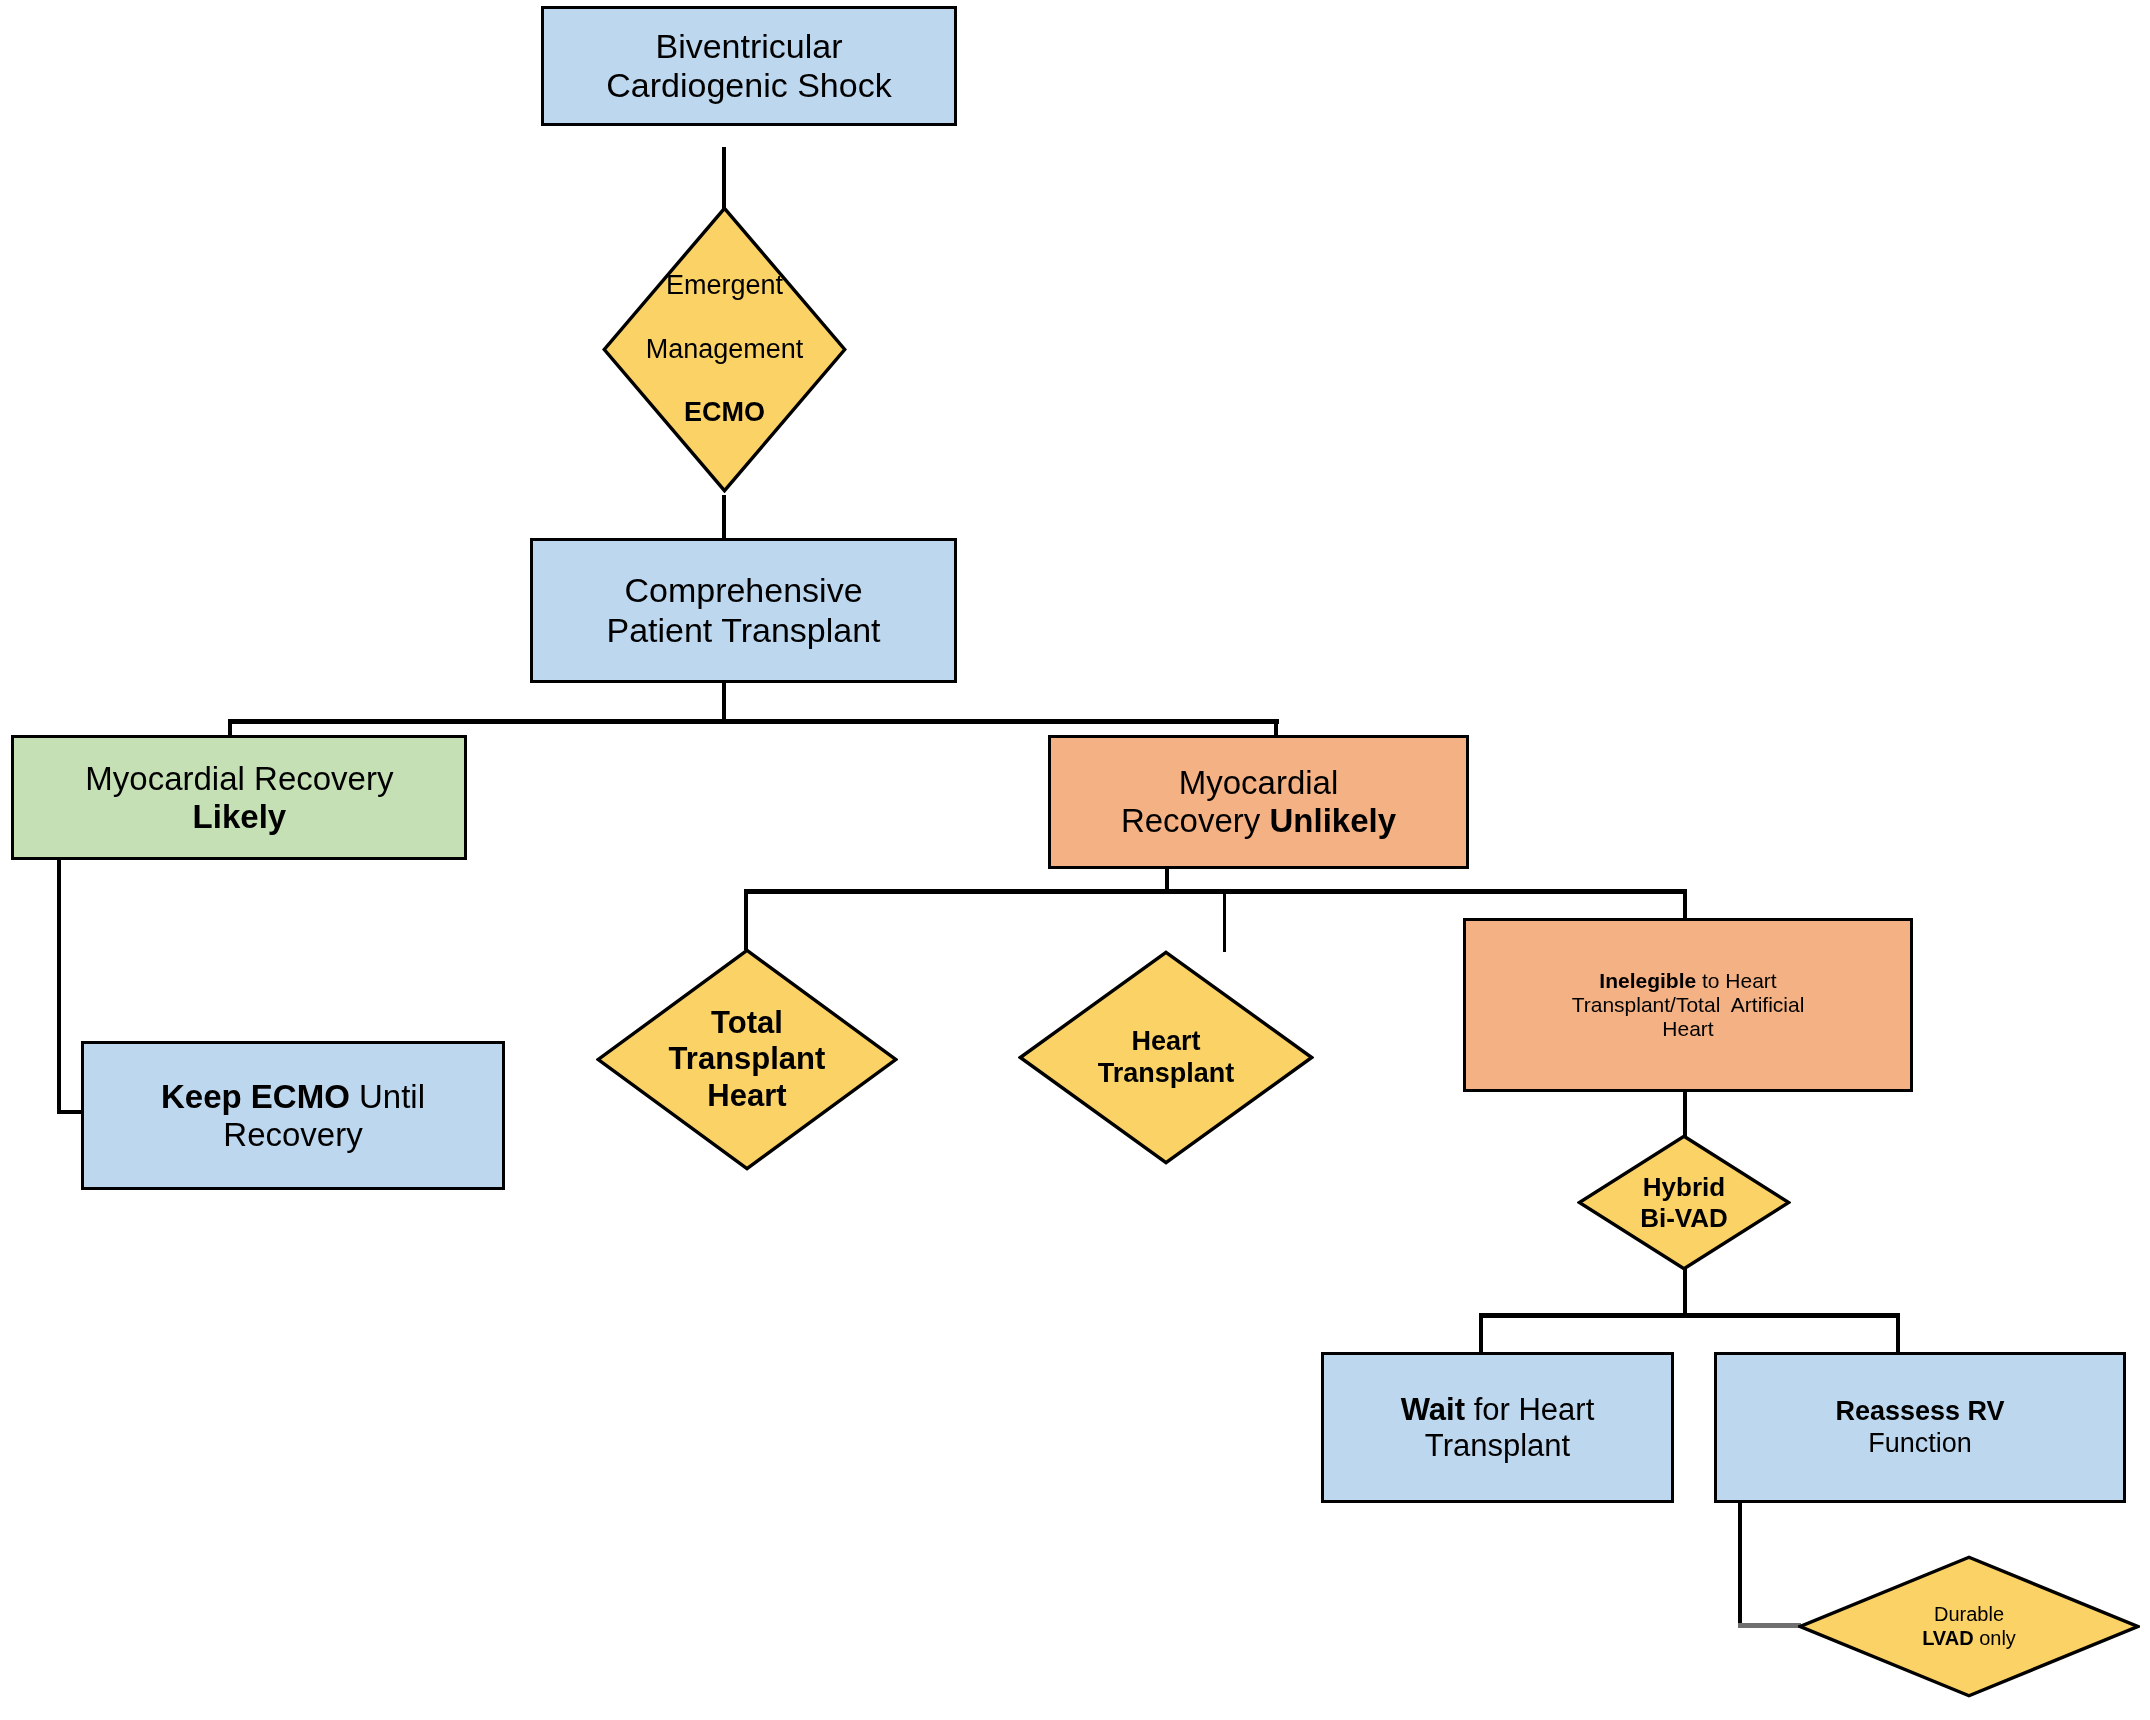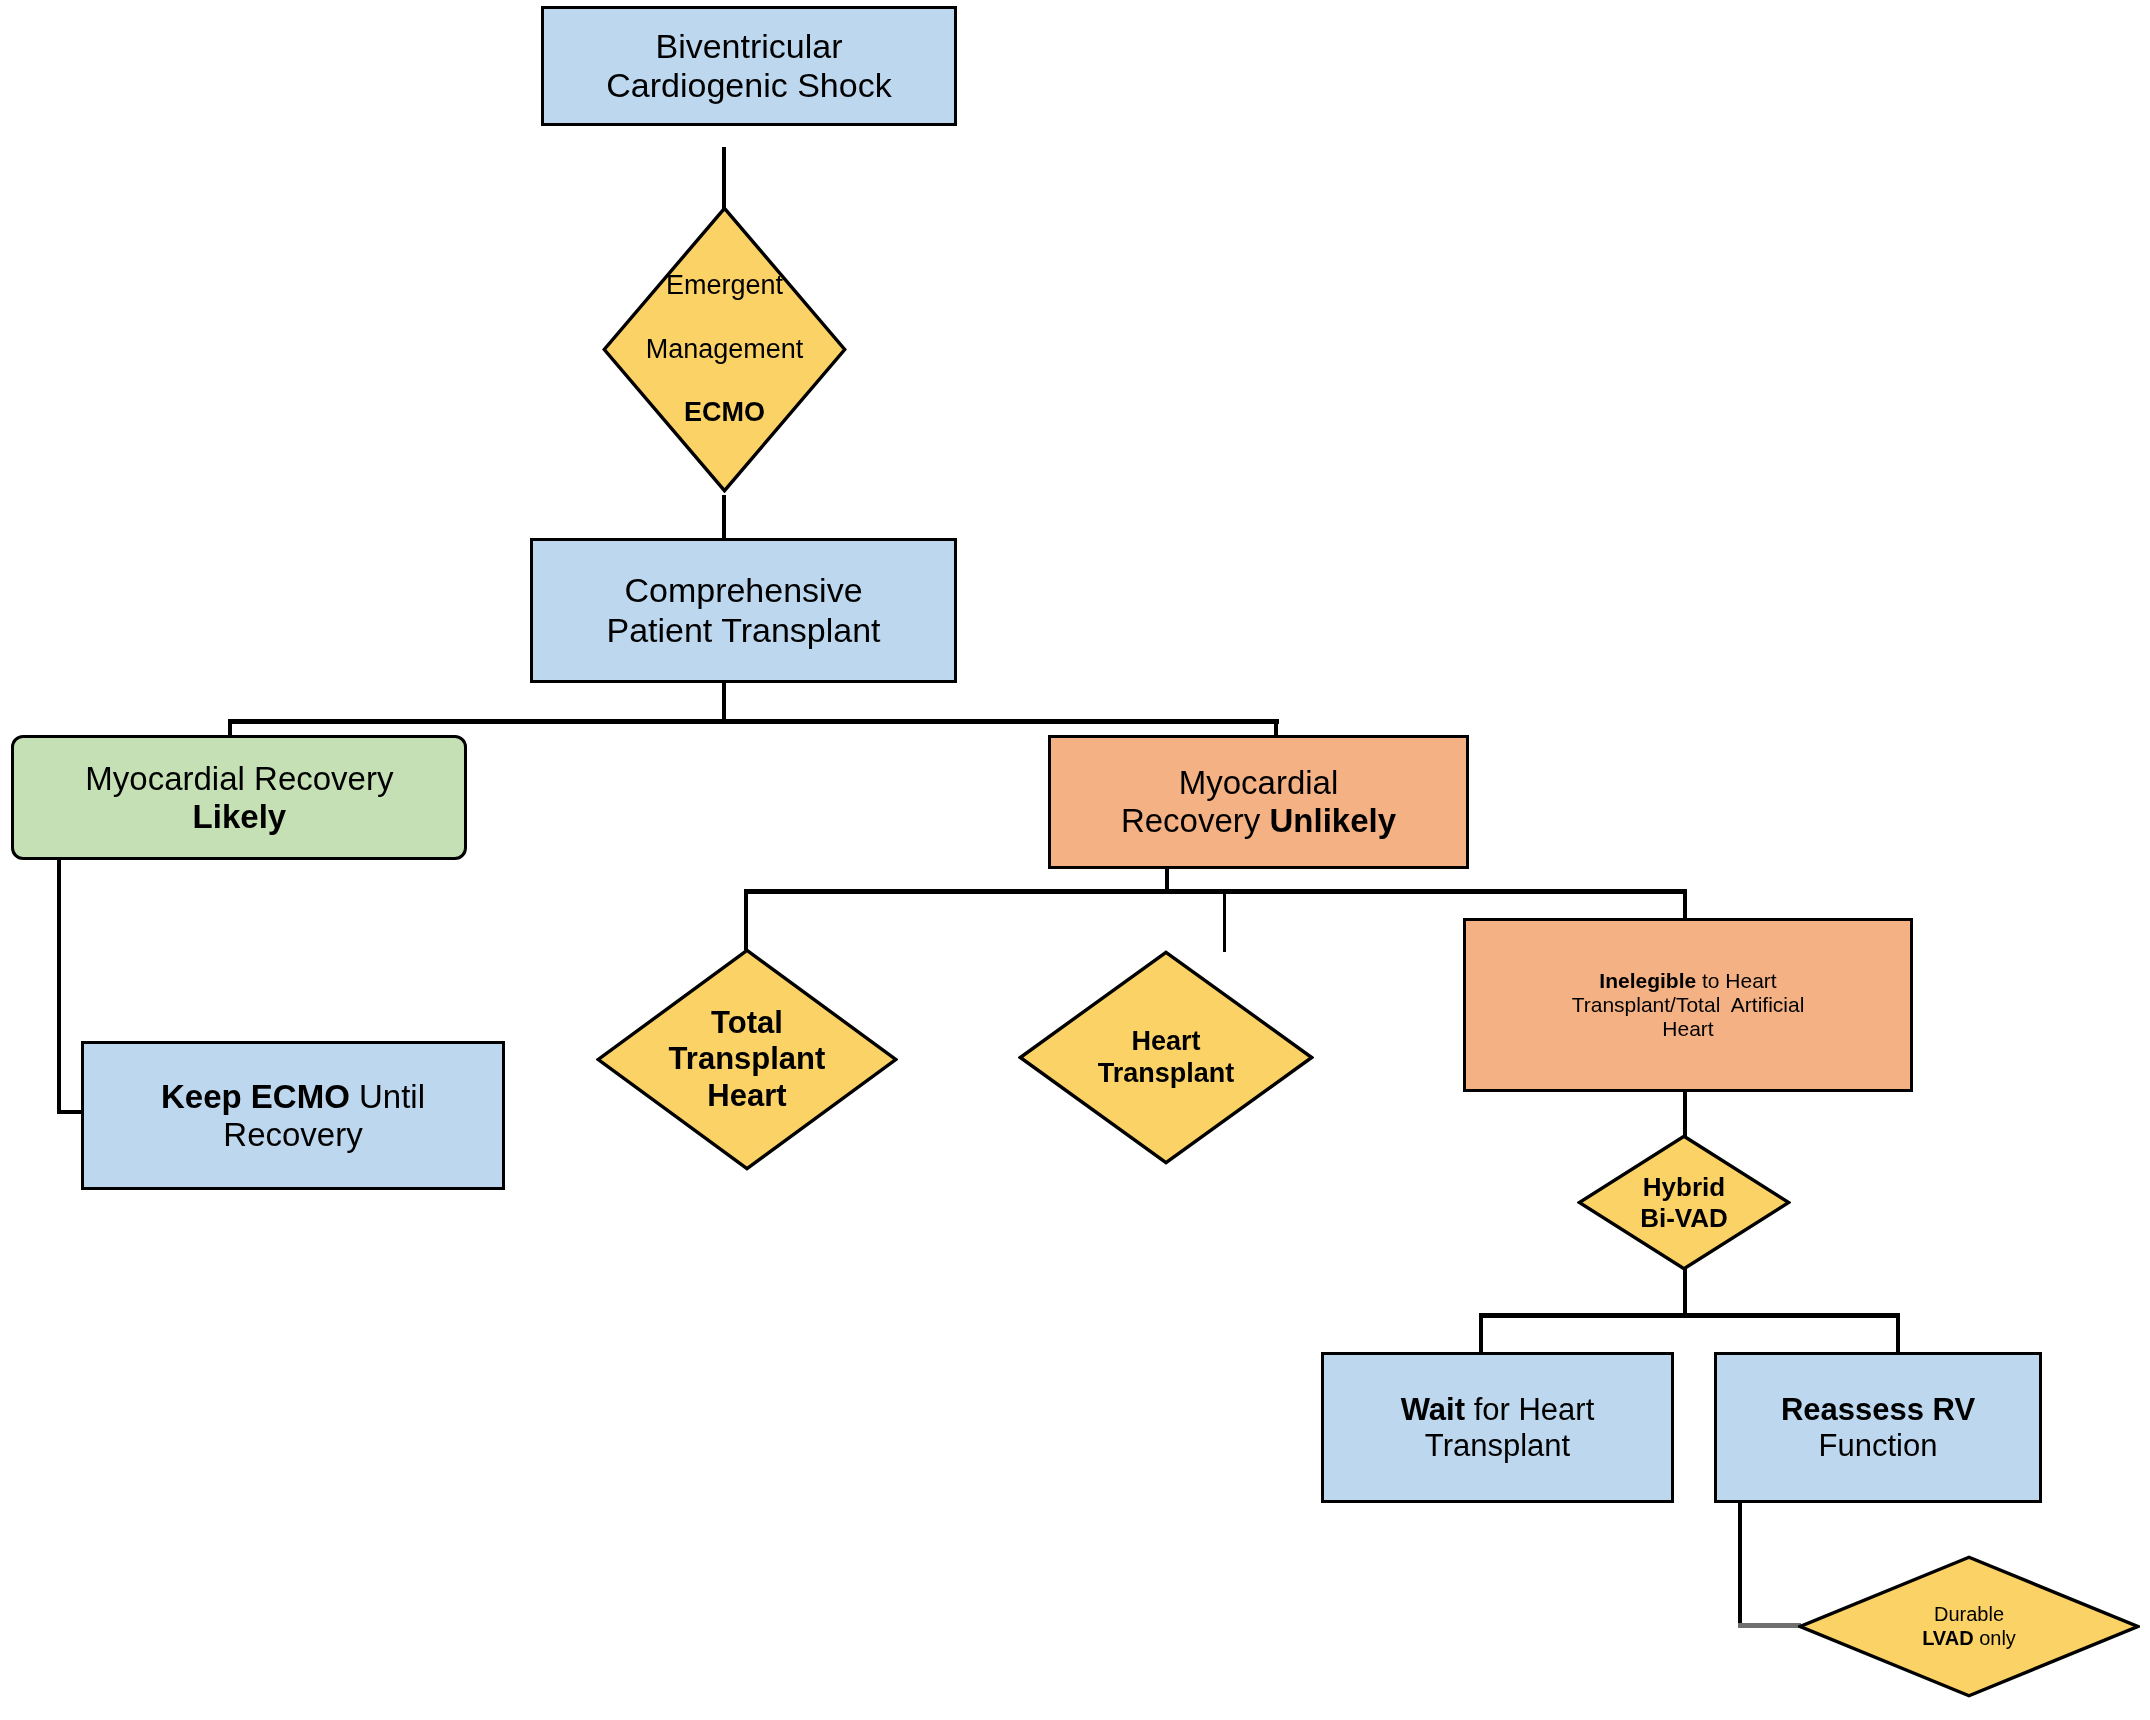--- a/index.html
+++ b/index.html
@@ -111,21 +111,21 @@
     </div>
   </div>
 
   <div class="node rect blue" style="left:530px; top:538px; width:427px; height:145px; font-size:34px;">
     <div class="txt">
       <span>Comprehensive</span><br>
       <span>Patient Transplant</span>
     </div>
   </div>
 
-  <div class="node rect green" style="left:11.4px; top:735px; width:456px; height:125px; font-size:33px;border-radius:12px;">
+  <div class="node rect green" style="left:11.4px; top:735px; width:456px; height:125px; font-size:33px;">
     <div class="txt">
       <span>Myocardial Recovery</span><br>
       <b>Likely</b>
     </div>
   </div>
 
   <div class="node rect orange" style="left:1048px; top:735px; width:421px; height:134px; font-size:33px;">
     <div class="txt">
       <span>Myocardial</span><br>
       <span>Recovery </span><b>Unlikely</b>
@@ -184,21 +184,21 @@
     </div>
   </div>
 
   <div class="node rect blue" style="left:1321px; top:1352px; width:353px; height:151px; font-size:31px;">
     <div class="txt">
       <b>Wait</b><span> for Heart</span><br>
       <span>Transplant</span>
     </div>
   </div>
 
-  <div class="node rect blue" style="left:1714px; top:1352px; width:328px; height:151px; font-size:31px;">
+  <div class="node rect blue" style="left:1714px; top:1352px; width:412px; height:151px; font-size:27px;">
     <div class="txt">
       <b>Reassess RV</b><br>
       <span>Function</span>
     </div>
   </div>
 
   <div class="dia" style="left:1798px; top:1555px; width:342px; height:143px;">
     <svg viewBox="0 0 600 252" preserveAspectRatio="none">
       <polygon points="300,4 596,126 300,248 4,126" fill="#fbd265" stroke="#000000" stroke-width="6"></polygon>
     </svg>

